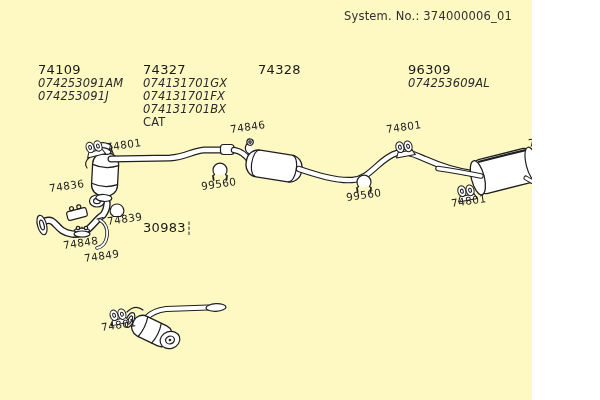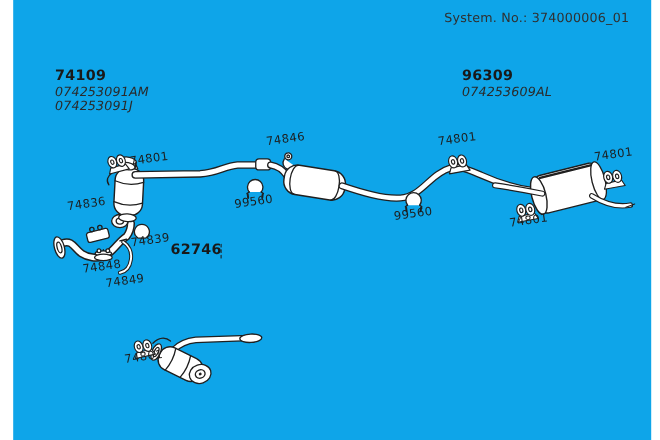--- a/index.html
+++ b/index.html
@@ -1,23 +1,23 @@
 <!DOCTYPE html>
 <html><head>
 <meta charset="utf-8">
 <style>
   * { margin:0; padding:0; box-sizing:border-box; }
   html,body { width:600px; height:400px; background:#ffffff; }
   body { font-family:"DejaVu Sans","Liberation Sans",sans-serif; color:#262626; }
-  .page { position:relative; width:580px; height:400px; background:#0ea5e9; overflow:hidden;margin-left:12px; }
+  .page { position:relative; width:532px; height:400px; background:#fef9c3; overflow:hidden; }
 
   .sysno { position:absolute; top:9px; right:20px; font-size:11.5px; color:#303030; letter-spacing:.2px; }
 
   .part-group { position:absolute; font-size:11.5px; line-height:13px; color:#2a2a2a; letter-spacing:.15px; }
-  .pg-id { font-size:13px; font-weight:bold; line-height:15px; color:#191919; letter-spacing:.3px; }
+  .pg-id { font-size:13px; font-weight:normal; line-height:15px; color:#191919; letter-spacing:.3px; }
   .pg-line { white-space:nowrap;font-style:italic; }
   .pg-note { white-space:nowrap; }
 
   .callout { position:absolute; font-size:10.5px; color:#1d1d1d; letter-spacing:.4px;
              white-space:nowrap; transform:rotate(-8deg); transform-origin:left bottom; }
 
   svg.diagram { position:absolute; left:0; top:0; }
 </style>
 </head>
 <body>
@@ -164,31 +164,39 @@
   </svg>
 
   <div class="sysno">System. No.: 374000006_01</div>
 
   <div class="part-group" style="left:38px;top:62px">
     <div class="pg-id">74109</div>
     <div class="pg-line">074253091AM</div>
     <div class="pg-line">074253091J</div>
   </div>
 
+  <div class="part-group" style="left:143px;top:62px">
+    <div class="pg-id">74327</div>
+    <div class="pg-line">074131701GX</div>
+    <div class="pg-line">074131701FX</div>
+    <div class="pg-line">074131701BX</div>
+    <div class="pg-note">CAT</div>
+  </div>
 
   <div class="part-group" style="left:258px;top:62px">
+    <div class="pg-id">74328</div>
   </div>
 
   <div class="part-group" style="left:408px;top:62px">
     <div class="pg-id">96309</div>
     <div class="pg-line">074253609AL</div>
   </div>
 
   <div class="part-group" style="left:143px;top:220px">
-    <div class="pg-id">62746</div>
+    <div class="pg-id">30983</div>
   </div>
 
   <span class="callout" style="left:107px;top:141px">74801</span>
   <span class="callout" style="left:231px;top:123px">74846</span>
   <span class="callout" style="left:387px;top:123px">74801</span>
   <span class="callout" style="left:529px;top:137px">74801</span>
   <span class="callout" style="left:50px;top:182px">74836</span>
   <span class="callout" style="left:202px;top:180px">99560</span>
   <span class="callout" style="left:347px;top:191px">99560</span>
   <span class="callout" style="left:452px;top:197px">74801</span>

